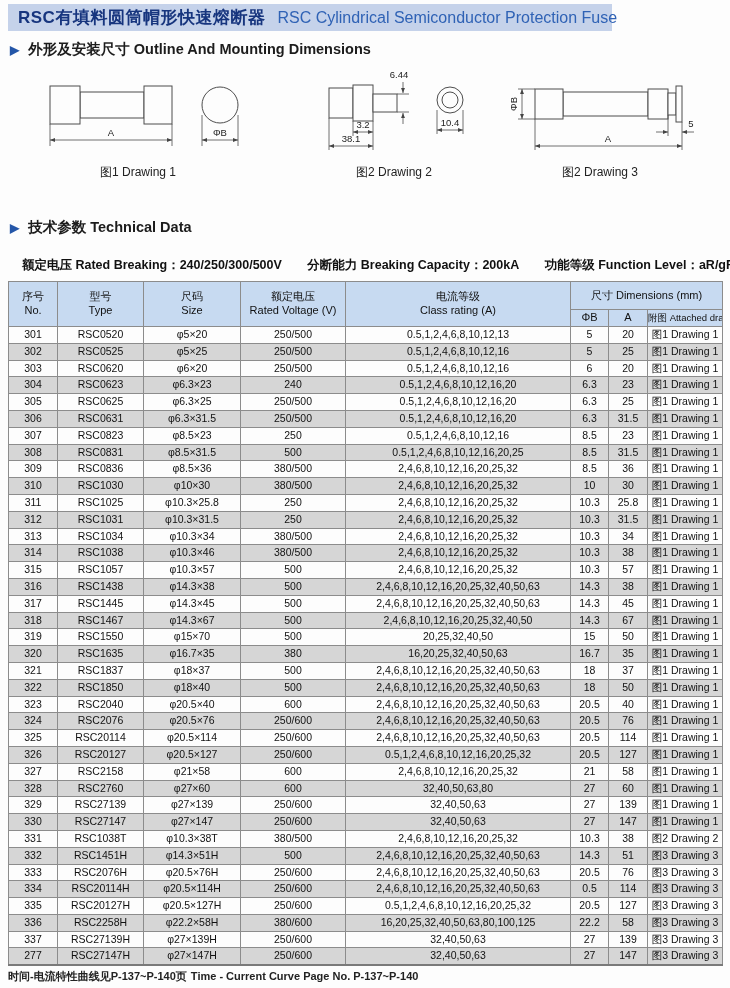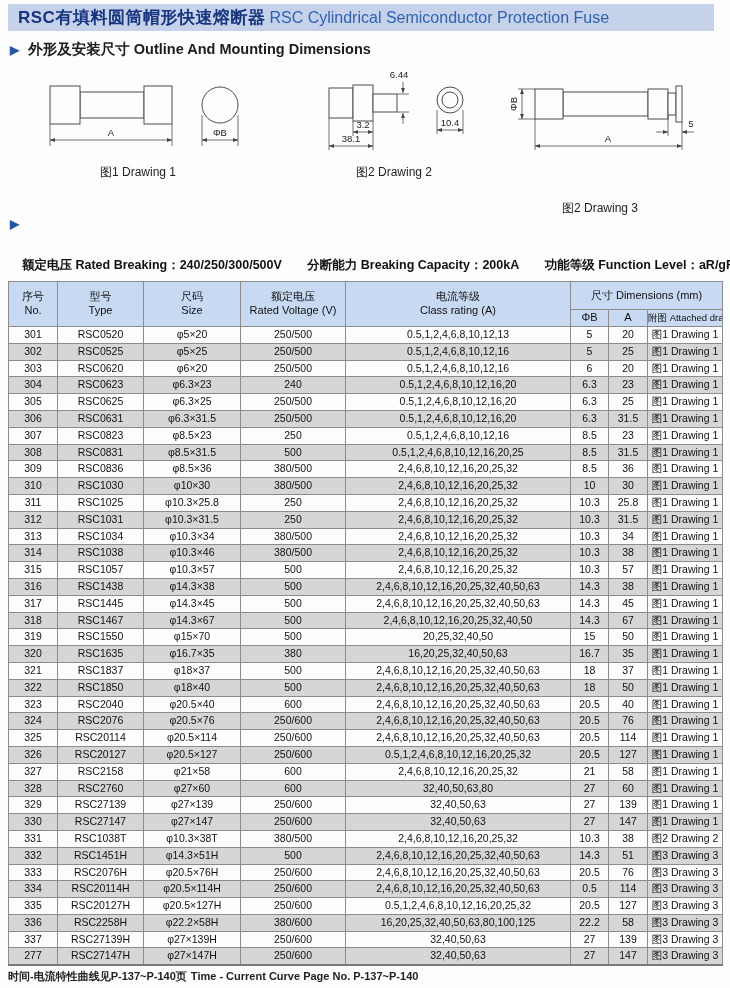--- a/index.html
+++ b/index.html
@@ -2,46 +2,46 @@
 <html><head>
 <meta charset="utf-8">
 <style>
   html,body { margin:0; padding:0; background:#ffffff; }
   .page {
     position:relative; width:730px; height:988px; background:#fdfdfd;
     font-family:"Liberation Sans", sans-serif; color:#111; overflow:hidden;
   }
   
   .title-bar {
-    position:absolute; left:8px; top:4px; width:706px; height:27px;
+    position:absolute; left:8px; top:4px; width:604px; height:27px;
     background:#c5d2ea; display:flex; align-items:center; padding-left:10px;
     box-sizing:border-box;
   }
   .title-zh { color:#17357e; font-weight:bold; font-size:17px; letter-spacing:0.5px; white-space:nowrap; }
-  .title-en { color:#2f62b5; font-size:16px; margin-left:4px; white-space:nowrap; }
+  .title-en { color:#2f62b5; font-size:16px; margin-left:12px; white-space:nowrap; }
 
   
   .section-heading {
     position:absolute; left:10px; display:flex; align-items:center; gap:9px;
     font-size:14.5px; font-weight:600; color:#1c1c1c; white-space:nowrap;
   }
   .tri { color:#2456a8; font-size:12px; line-height:1; }
   #sec1 { top:40px; }
   #sec2 { top:218px; }
 
   
   svg { position:absolute; overflow:visible; }
   #drawing1 { left:40px; top:70px; }
   #drawing2 { left:327px; top:66px; }
   #drawing3 { left:510px; top:66px; }
   svg rect, svg circle { fill:#fdfdfd; stroke:#4d4d4d; stroke-width:1; }
   svg line { stroke:#4d4d4d; stroke-width:0.8; }
   svg text { fill:#222; font-family:"Liberation Sans", sans-serif; font-size:9.5px; stroke:none; }
   .caption { position:absolute; top:164px; font-size:12px; color:#222; white-space:nowrap; }
-  #cap1 { left:100px; } #cap2 { left:356px; } #cap3 { left:562px;margin-top:36px; }
+  #cap1 { left:100px; } #cap2 { left:356px; } #cap3 { left:562px; }
 
   
   .specs {
     position:absolute; left:22px; top:257px; font-size:12.5px; font-weight:bold;
     color:#111; white-space:nowrap;
   }
   .specs .seg { margin-right:22px; }
 
   
   table {
@@ -154,20 +154,21 @@
     <line x1="184" y1="66" x2="172" y2="66" marker-end="url(#d3a)"></line>
     <text x="181" y="61" text-anchor="middle">5</text>
     <line x1="25" y1="53" x2="25" y2="84"></line>
     <line x1="25" y1="80" x2="172" y2="80" marker-start="url(#d3a)" marker-end="url(#d3a)"></line>
     <text x="98" y="76" text-anchor="middle">A</text>
   </svg>
   <div class="caption" id="cap3">图2 Drawing 3</div>
 
   <div class="section-heading" id="sec2">
     <span class="tri">▶</span>
+    <span>技术参数 Technical Data</span>
   </div>
 
   <div class="specs">
     <span class="seg"><span>额定电压 Rated Breaking：</span><span>240/250/300/500V</span></span>
     <span class="seg"><span>分断能力 Breaking Capacity：</span><span>200kA</span></span>
     <span class="seg"><span>功能等级 Function Level：</span><span>aR/gR</span></span>
   </div>
 
   <table>
     <colgroup>

